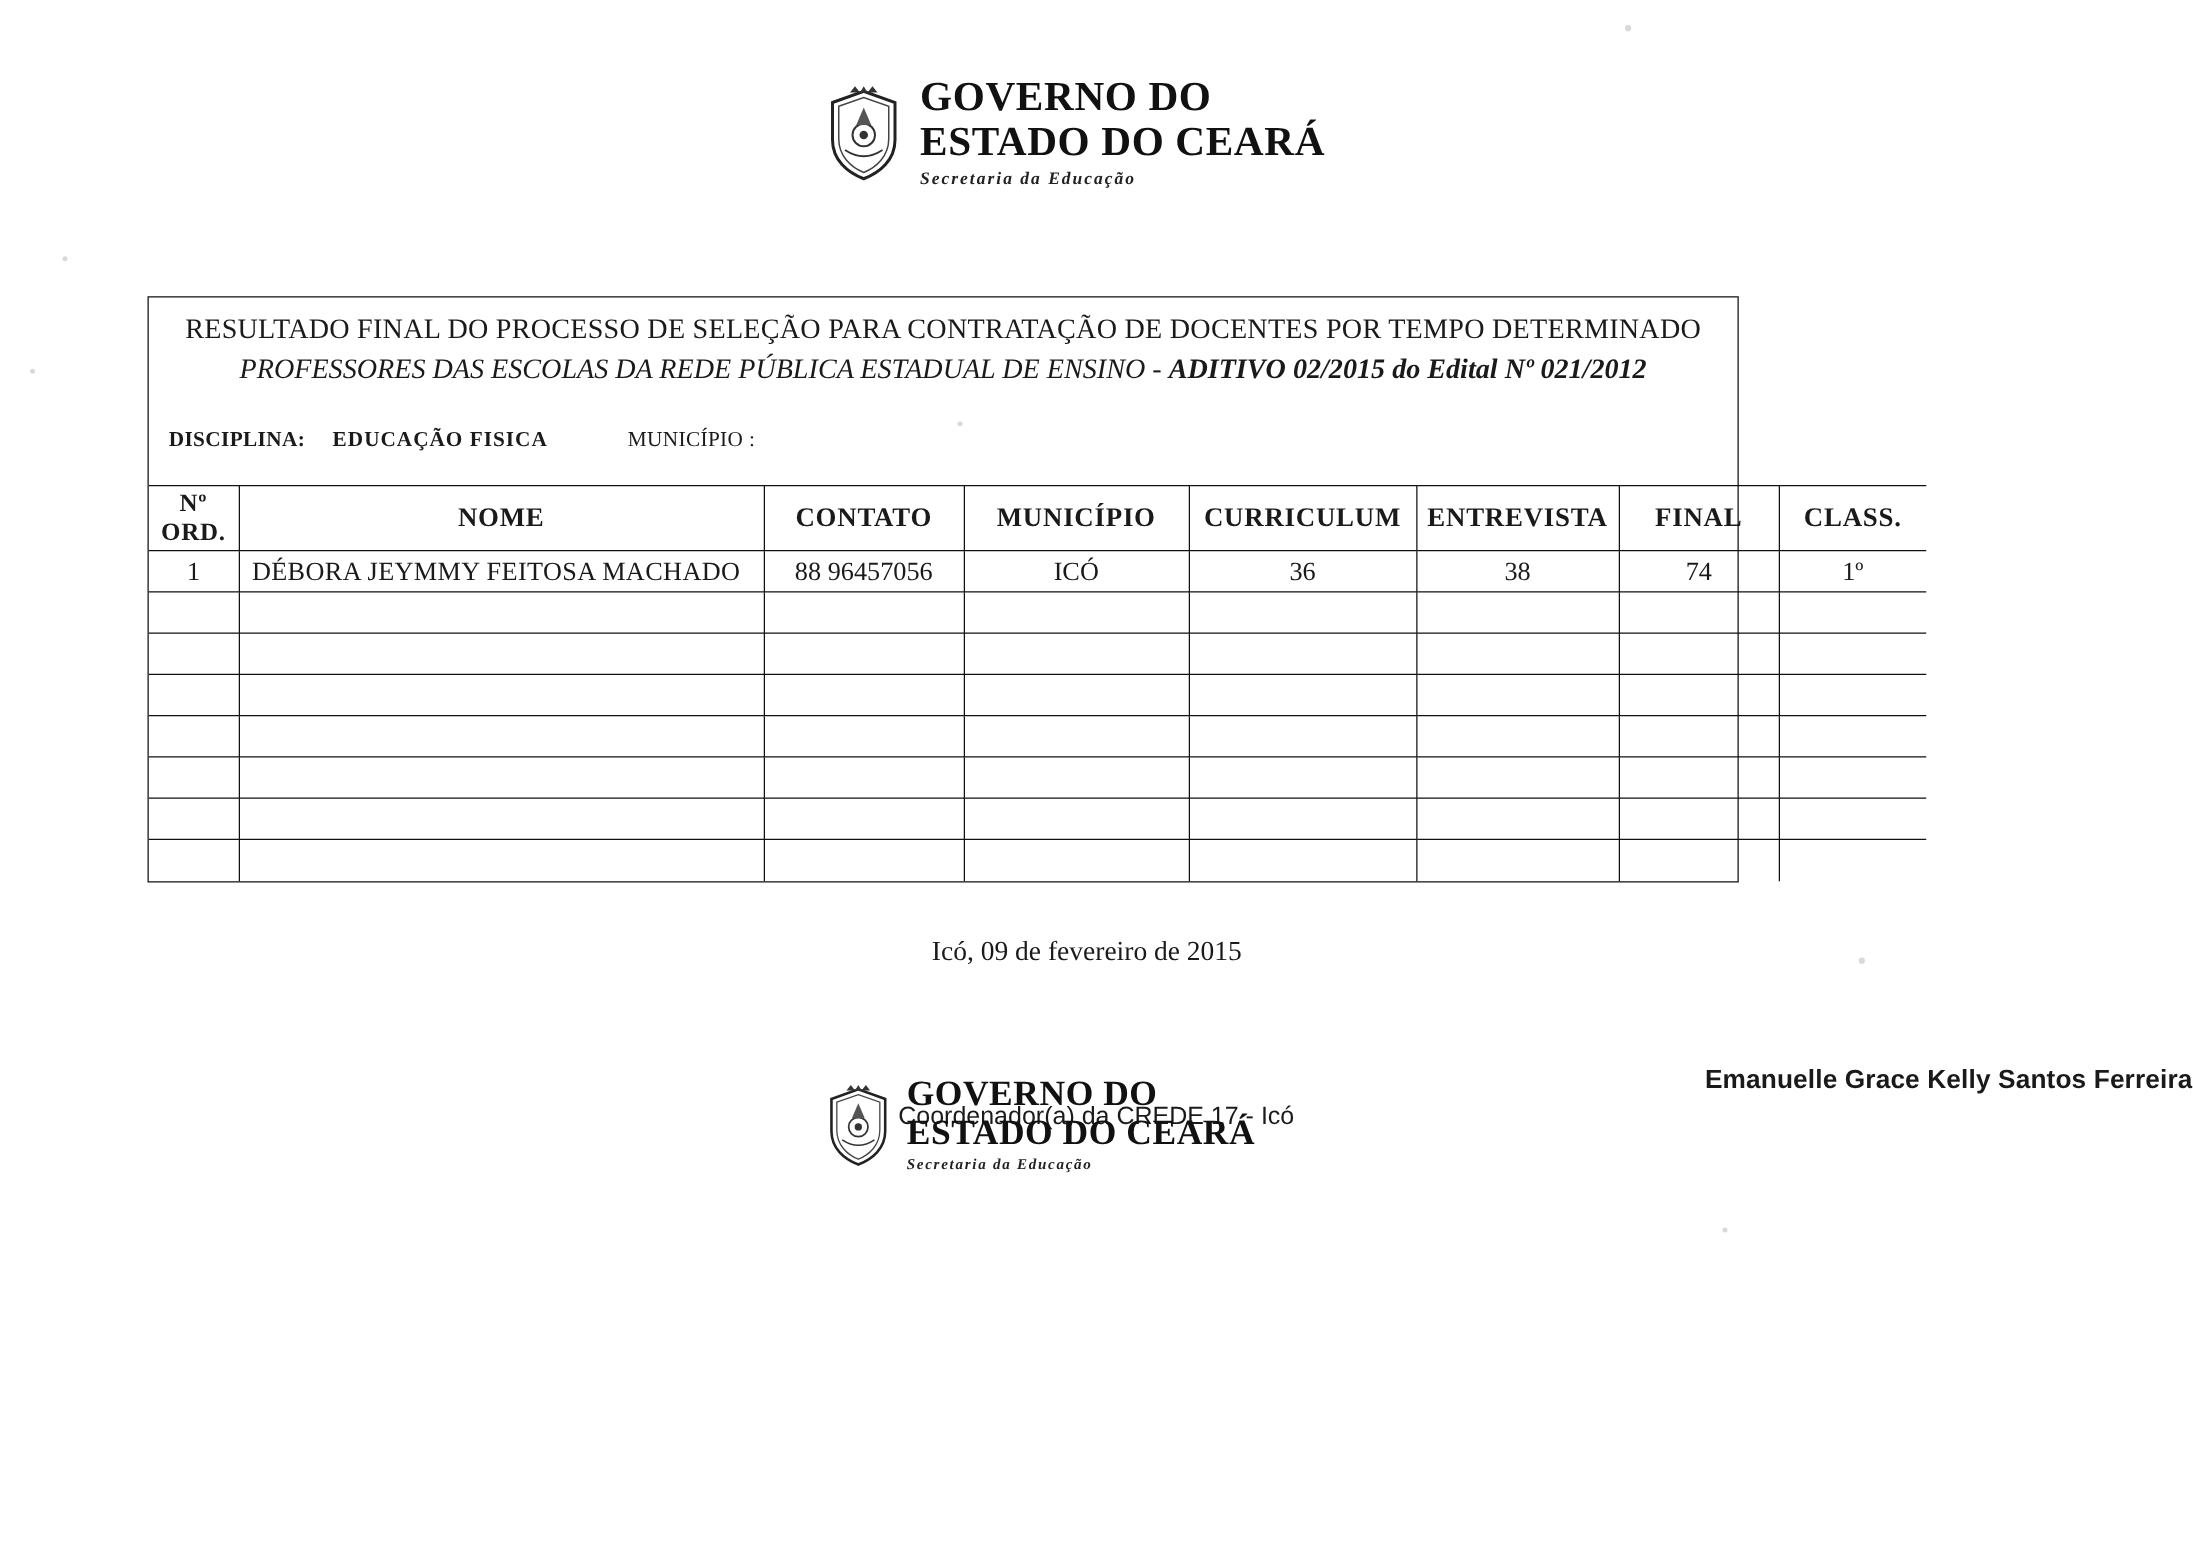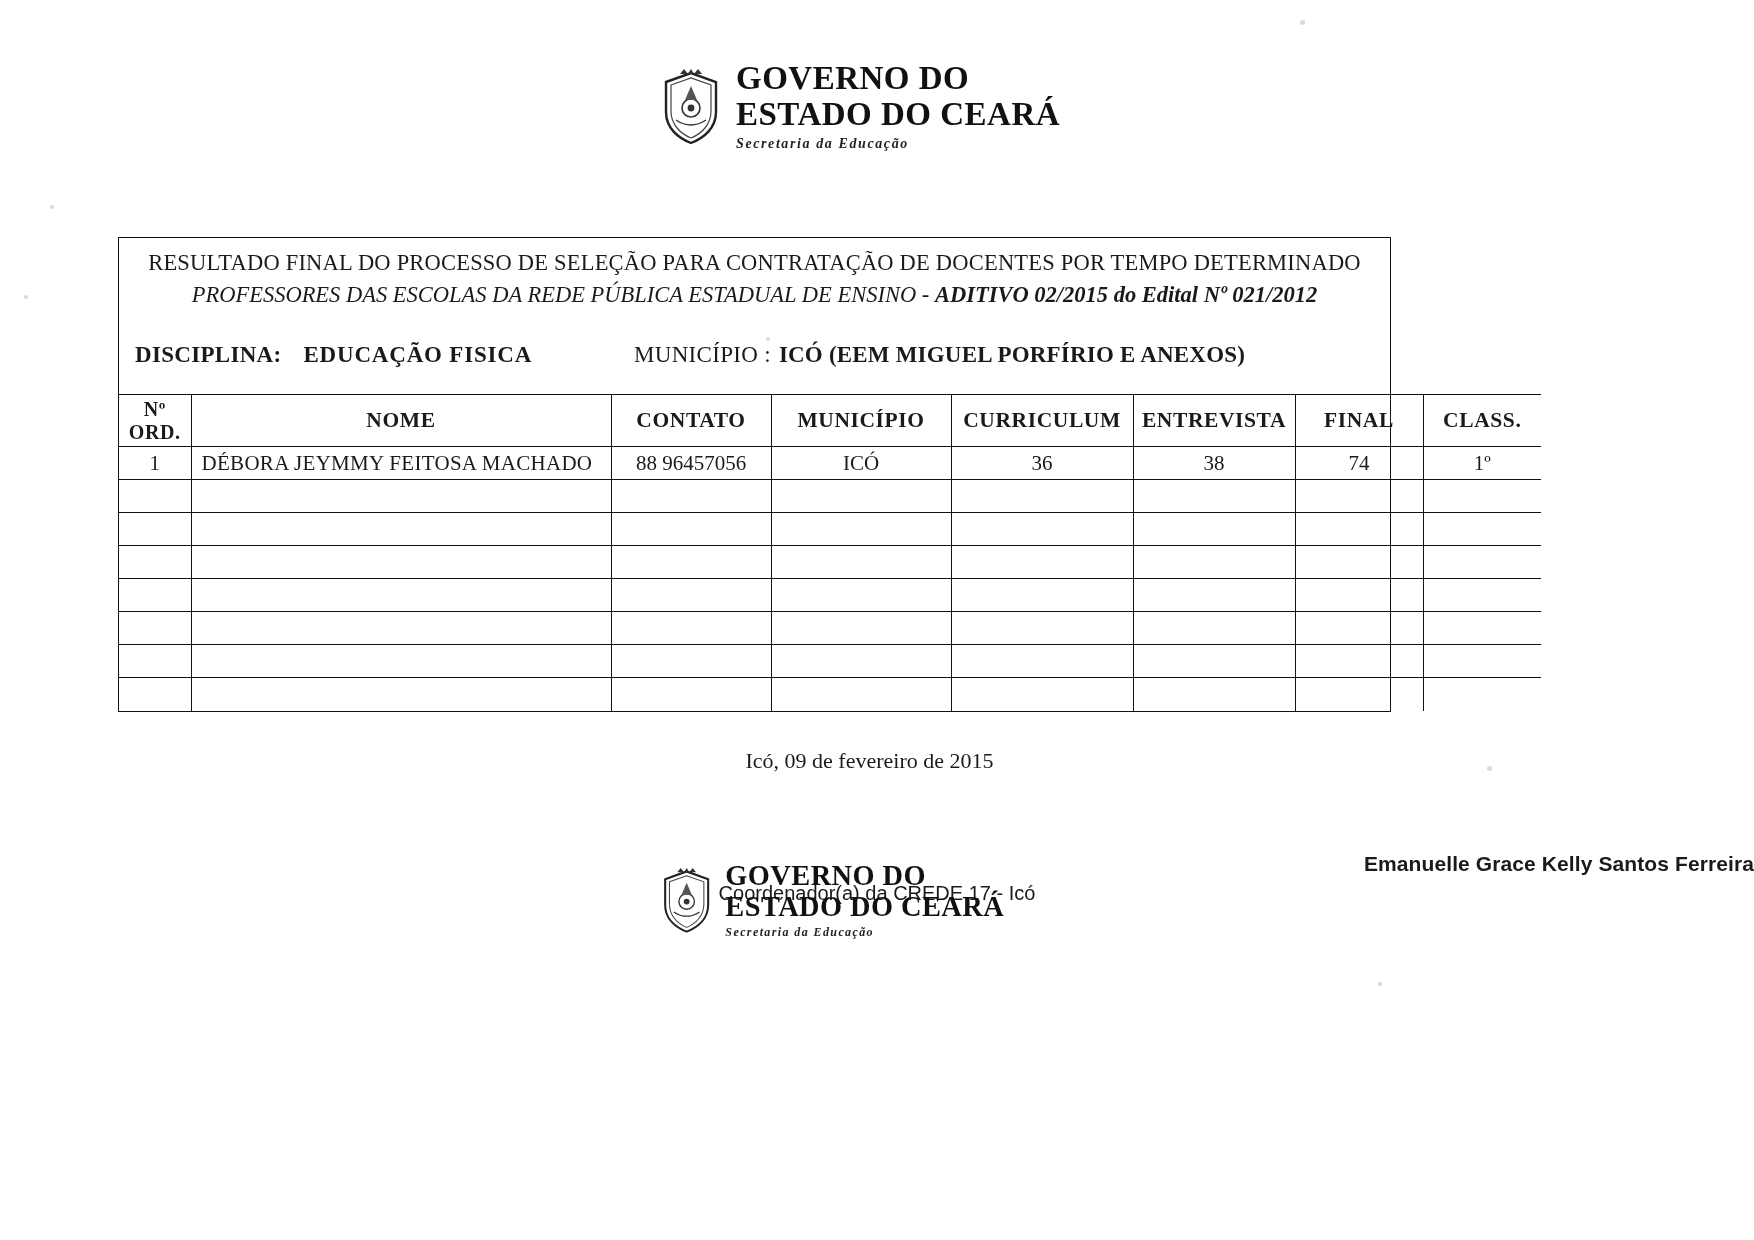--- a/index.html
+++ b/index.html
@@ -79,34 +79,34 @@
     margin-top: 6px;
     white-space: nowrap;
     font-style: italic;
   }
   .title-line2 .bold { font-weight: bold; }
 
   .meta-row {
     display: flex;
     align-items: baseline;
     padding: 28px 0 26px 0;
-    font-size: 23px;
+    font-size: 17px;
   }
   .meta-disc-label {
     margin-left: 16px;
     font-weight: bold;
     letter-spacing: 0.3px;
   }
   .meta-disc-value {
     margin-left: 22px;
     font-weight: bold;
     letter-spacing: 0.8px;
   }
   .meta-mun-label {
-    margin-left: 102px;
+    margin-left: 64px;
     letter-spacing: 0.3px;
   }
   .meta-mun-value {
     margin-left: 8px;
     font-weight: bold;
     letter-spacing: 0.2px;
   }
 
   
   table.results {
@@ -217,21 +217,20 @@
 
   <div class="title-area">
     <div class="title-line1">RESULTADO FINAL DO PROCESSO DE SELEÇÃO PARA CONTRATAÇÃO DE DOCENTES POR TEMPO DETERMINADO</div>
     <div class="title-line2"><span>PROFESSORES DAS ESCOLAS DA REDE PÚBLICA ESTADUAL DE ENSINO  -  </span><span class="bold">ADITIVO 02/2015 do Edital Nº 021/2012</span></div>
   </div>
 
   <div class="meta-row">
     <span class="meta-disc-label">DISCIPLINA:</span>
     <span class="meta-disc-value">EDUCAÇÃO  FISICA</span>
     <span class="meta-mun-label">MUNICÍPIO :</span>
-    <span class="meta-mun-value">ICÓ (EEM MIGUEL PORFÍRIO E ANEXOS)</span>
   </div>
 
   <table class="results">
     <colgroup>
       <col class="col-ord">
         <col class="col-nome">
         <col class="col-cont">
         <col class="col-mun">
       <col class="col-curr">
         <col class="col-entr">

